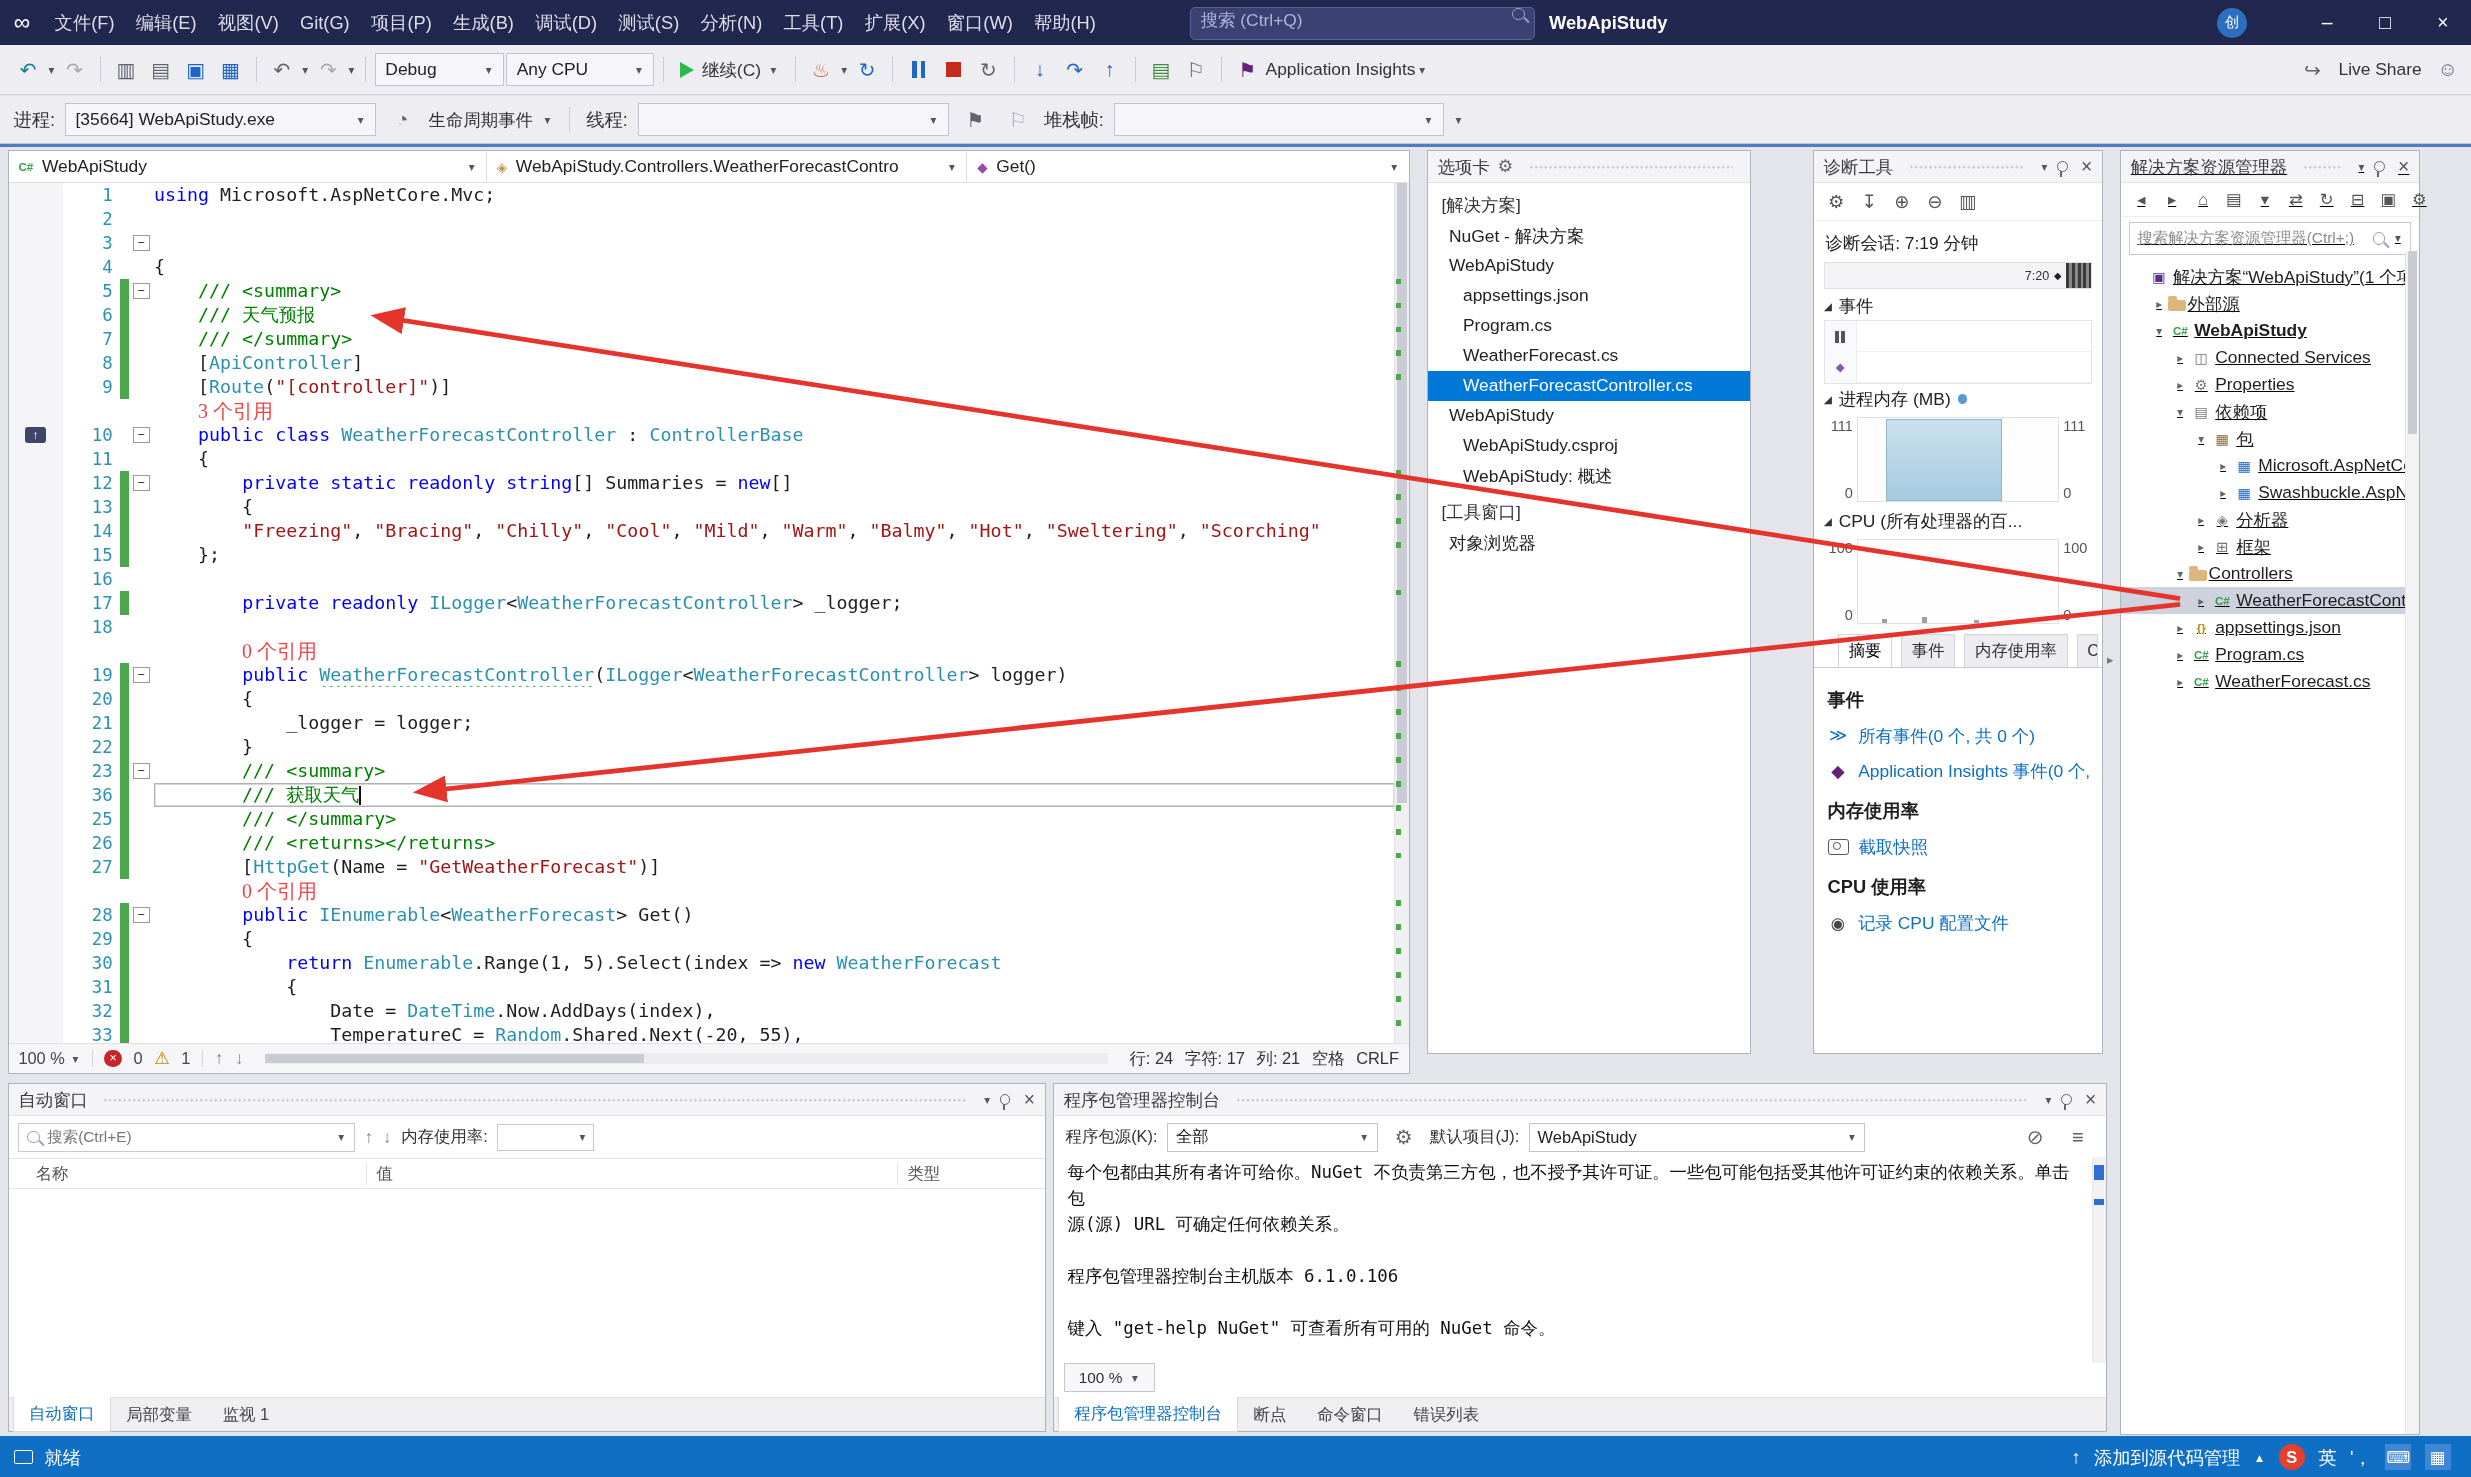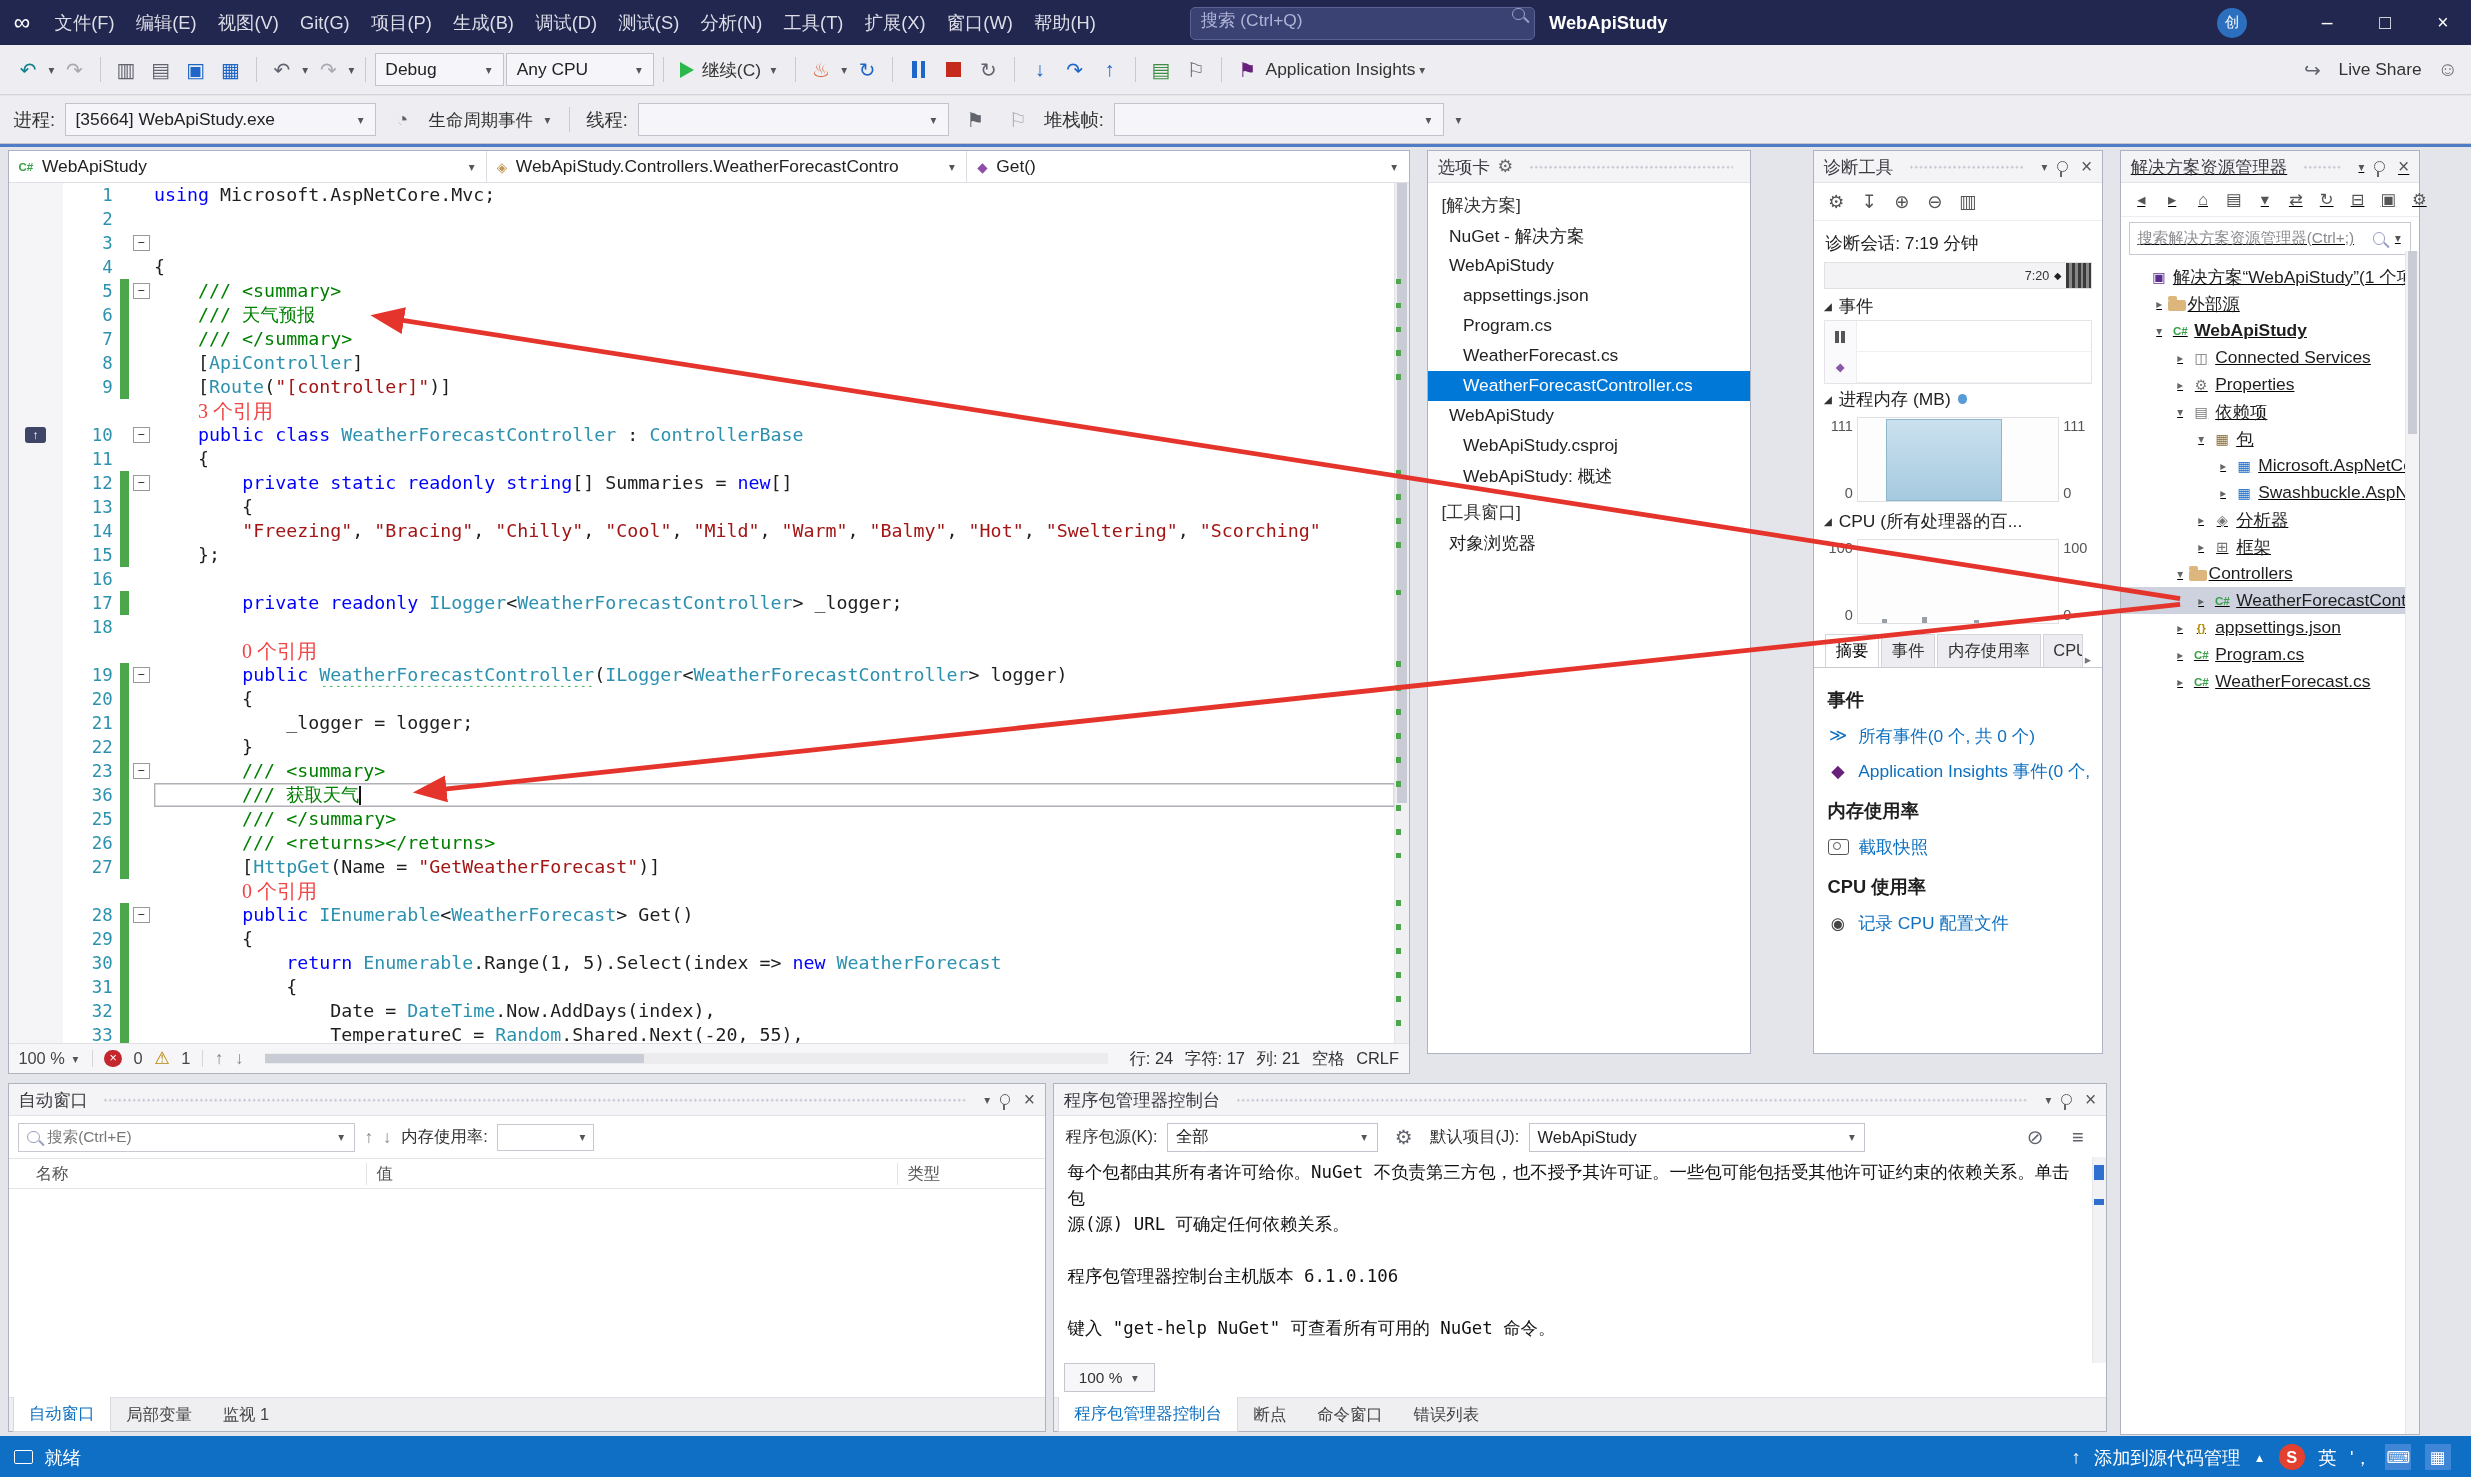--- a/index.html
+++ b/index.html
@@ -99,21 +99,21 @@
   .ebars i{display:inline-block;width:3.9px;height:11.6px;background:#555;margin:0 1px;}
   .ediamond{color:#8A56A8;font-size:11.6px;}
   .erows{flex:1;display:flex;flex-direction:column;}
   .erows div{flex:1;border-bottom:1px solid #F0F0F2;}
   .dchart{margin:3.9px 9.7px;height:85px;display:flex;}
   .ax{width:33px;font-size:14.5px;color:#555;display:flex;flex-direction:column;justify-content:space-between;padding:1px 3.9px;box-sizing:border-box;}
   .ax.l{align-items:flex-end;} .ax.r{align-items:flex-start;}
   .plot{flex:1;border:1px solid #E0E0E4;background:#FDFDFE;position:relative;}
   .mblock{position:absolute;left:14%;width:57%;top:1px;bottom:0;background:linear-gradient(#CBE1EF,#A6CADF);border:1px solid #8FB6CF;}
   .ctick{position:absolute;bottom:0;width:4.8px;background:#9AA0A8;}
-  .dtabs{margin-top:9.7px;height:33px;display:flex;align-items:flex-end;padding:0 11px;gap:2px;border-bottom:1px solid #C9C9D0;}
+  .dtabs{margin-top:9.7px;height:33px;display:flex;align-items:flex-end;padding:0 24px;gap:9px;border-bottom:1px solid #C9C9D0;}
   .dtab{padding:4.8px 9.7px;font-size:16.4px;color:#333;background:#EDEDF1;border:1px solid #D4D4DA;border-bottom:none;white-space:nowrap;}
   .dtab.act{background:#fff;color:#000;}
   .dtab.clip{max-width:50px;overflow:hidden;}
   .dnav{margin-left:auto;font-size:12.6px;color:#777;}
   .dsummary{padding:3.9px 13.5px;}
   .shead{font-size:18.3px;font-weight:bold;color:#1E1E1E;margin:15.4px 0 3.9px;}
   .slink{display:flex;align-items:center;gap:9.7px;margin:11.6px 0;font-size:17.4px;color:#0E70C0;white-space:nowrap;overflow:hidden;}
   .sic{width:21px;text-align:center;flex:none;}
   .cam{width:19.3px;height:13.5px;border:1.9px solid #555;border-radius:2.9px;position:relative;flex:none;}
   .cam::after{content:'';position:absolute;left:4.8px;top:1.9px;width:5.8px;height:5.8px;border:1.9px solid #555;border-radius:50%;}

